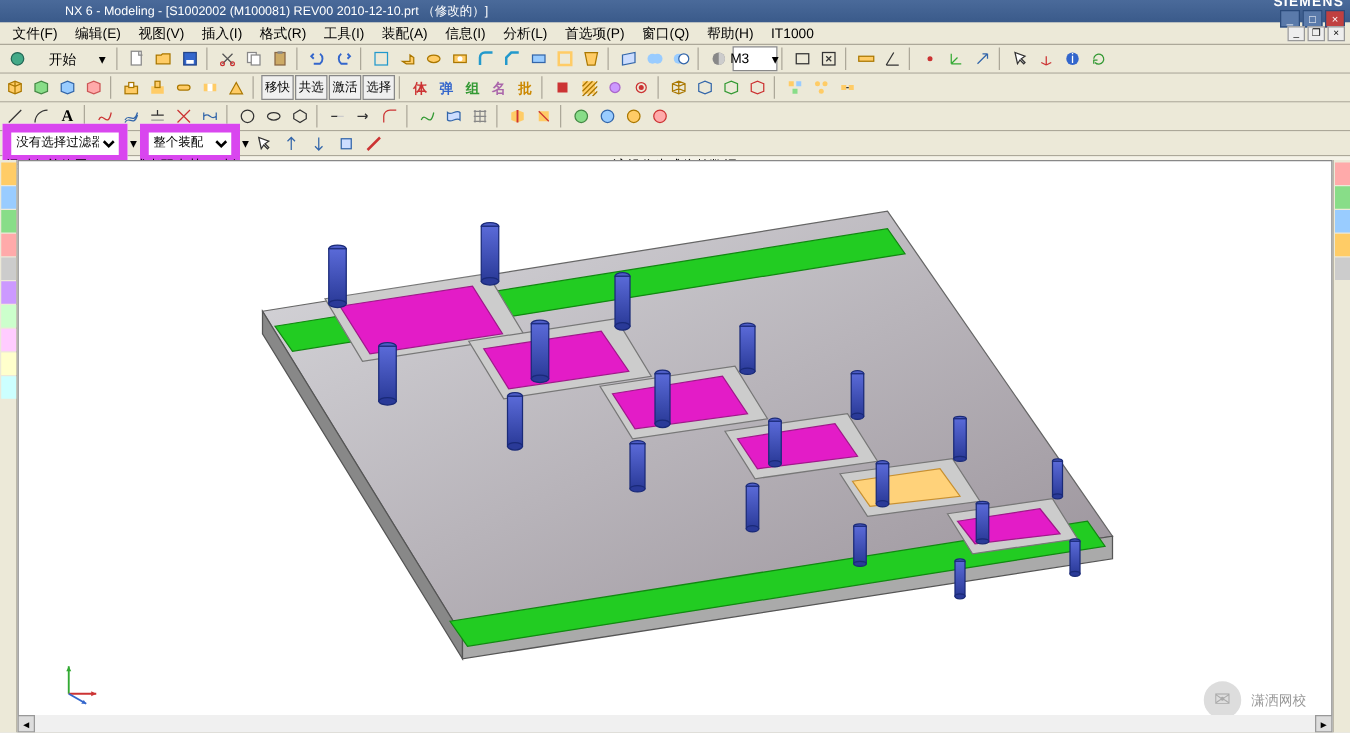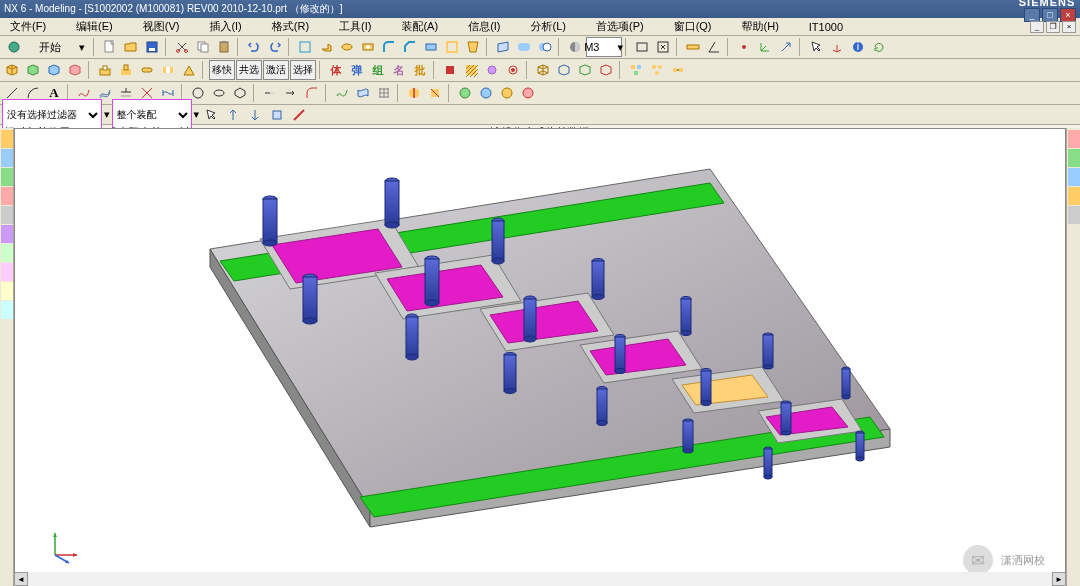--- a/index.html
+++ b/index.html
@@ -1,33 +1,33 @@
 <!DOCTYPE html>
 <html><head>
 <meta charset="utf-8">
 <style>
 *{margin:0;padding:0;box-sizing:border-box;font-family:"Microsoft YaHei",Arial,sans-serif;font-size:11px;}
 body{width:1080px;height:586px;background:#d4d0c8;overflow:hidden;position:relative;}
 .titlebar{height:18px;background:linear-gradient(to bottom,#4a6a9a,#3a5a8a);color:#fff;display:flex;align-items:center;padding:0 4px;justify-content:space-between;}
-.titlebar .title{font-size:10px;white-space:nowrap;overflow:hidden;}
+.titlebar .title{font-size:10px;white-space:nowrap;overflow:hidden;margin-left:48px;}
 .titlebar .brand{font-weight:bold;letter-spacing:1px;font-size:11px;}
 .titlebar .winbtns{display:flex;gap:2px;margin-left:6px;}
 .titlebar .winbtns div{width:16px;height:14px;background:#5a7aaa;border:1px solid #2a4a7a;display:flex;align-items:center;justify-content:center;font-size:9px;color:#fff;cursor:pointer;}
 .titlebar .winbtns .close{background:#c04040;}
-.menubar{height:18px;background:#ece9d8;display:flex;align-items:center;padding:0 4px;gap:18px;border-bottom:1px solid #aca899;}
+.menubar{height:18px;background:#ece9d8;display:flex;align-items:center;padding:0 4px;gap:2px;border-bottom:1px solid #aca899;}
 .menubar .mitem{padding:1px 6px;cursor:pointer;font-size:11px;}
 .menubar .right{margin-left:auto;display:flex;gap:2px;}
 .menubar .right div{width:14px;height:12px;border:1px solid #999;background:#eee;font-size:8px;display:flex;align-items:center;justify-content:center;}
 .toolbar{background:#ece9d8;border-bottom:1px solid #aca899;display:flex;align-items:center;flex-wrap:wrap;padding:1px 2px;gap:1px;min-height:22px;}
 .tbtn{width:20px;height:20px;border:1px solid transparent;display:flex;align-items:center;justify-content:center;cursor:pointer;position:relative;}
 .tbtn.wide{width:auto;padding:0 4px;gap:18px;}
 .sep{width:4px;height:18px;border-left:1px solid #aca899;margin:0 2px;}
 .ico{width:14px;height:14px;display:block;}
 .selector-bar{height:20px;background:#ece9d8;border-bottom:1px solid #aca899;display:flex;align-items:center;padding:0 2px;gap:2px;}
-.selector-bar select,.selector-bar .combo{height:32px;font-size:10px;border:1px solid #d946ef;background:#fff;}
+.selector-bar select,.selector-bar .combo{height:32px;font-size:10px;border:7px solid #d946ef;background:#fff;}
 .prompt-bar{height:16px;background:#f5f3e8;border-bottom:1px solid #aca899;display:flex;align-items:center;font-size:10px;padding:0 4px;}
 .prompt-bar .center{position:absolute;left:50%;transform:translateX(-50%);}
 .workspace{position:absolute;top:128px;left:14px;right:14px;bottom:0;background:#fff;border:1px solid #888;}
 .leftdock{position:absolute;top:128px;left:0;width:14px;bottom:0;background:#ece9d8;border-right:1px solid #aca899;display:flex;flex-direction:column;gap:1px;padding-top:2px;}
 .rightdock{position:absolute;top:128px;right:0;width:14px;bottom:0;background:#ece9d8;border-left:1px solid #aca899;display:flex;flex-direction:column;gap:1px;padding-top:2px;}
 .dockbtn{width:12px;height:18px;margin:0 auto;border:1px solid transparent;cursor:pointer;}
 .hscroll{position:absolute;bottom:0;left:14px;right:14px;height:14px;background:#ece9d8;display:flex;}
 .hscroll .arrow{width:14px;height:14px;background:#ddd;border:1px solid #999;display:flex;align-items:center;justify-content:center;font-size:8px;}
 .hscroll .track{flex:1;background:#f0f0f0;}
 .axis{position:absolute;left:30px;bottom:20px;width:40px;height:40px;}

